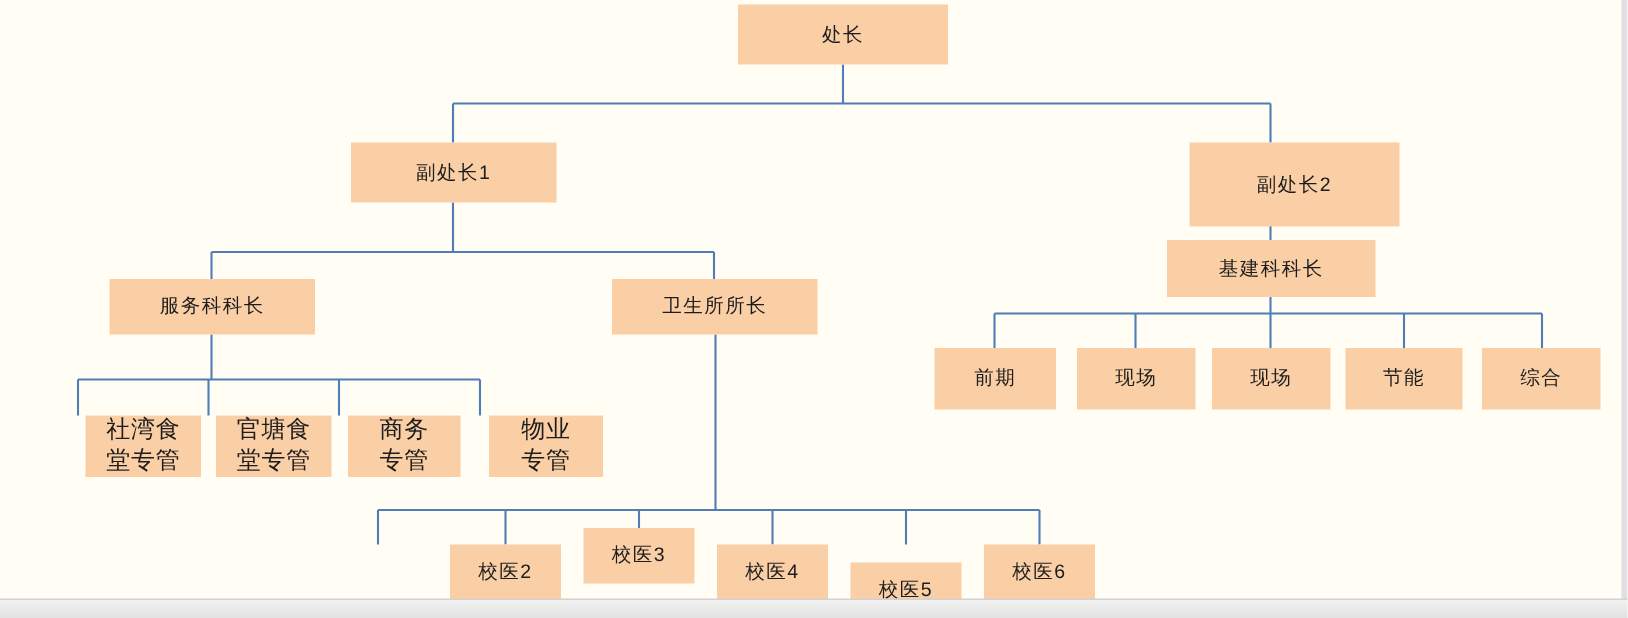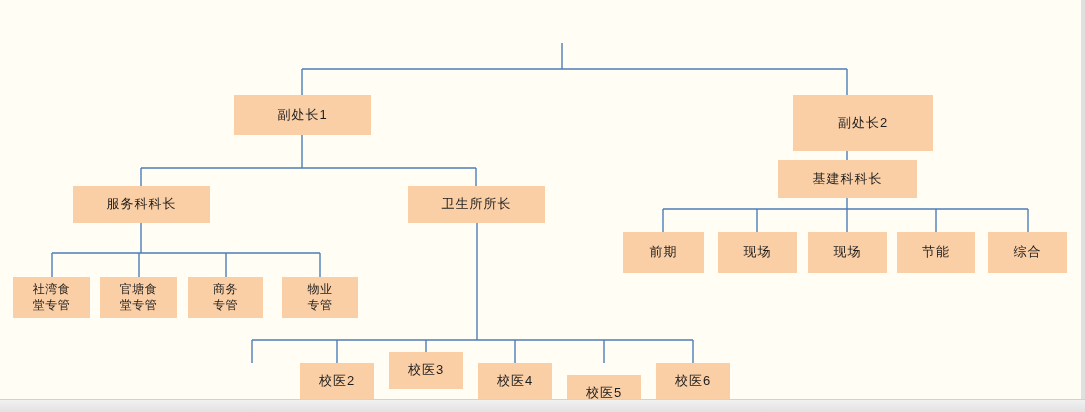--- a/index.html
+++ b/index.html
@@ -29,21 +29,21 @@
     display: flex;
     flex-direction: column;
     align-items: center;
     justify-content: center;
     text-align: center;
     font-size: 13px;
     color: #1d1d1d;
     line-height: 1.3;
     letter-spacing: 1px;
   }
-  .node.small { font-size: 12px; letter-spacing: 0.5px; }
+  .node.small { font-size: 16px; letter-spacing: 0.5px; margin-left: 44px; }
   .node span { display: block; }
   .edge-right {
     position: absolute;
     right: 0; top: 0;
     width: 4px; height: 412px;
     background: var(--page-edge, #E2E2E2);
     z-index: 3;
   }
   .edge-bottom {
     position: absolute;
@@ -68,20 +68,21 @@
 
     <path d="M847,135 V160"></path>
 
     <path d="M847,198 V209 M663,209 H1028 M663,209 V232 M757,209 V232 M847,209 V232 M936,209 V232 M1028,209 V232"></path>
 
     <path d="M141,223 V253 M52,253 H320 M52,253 V277 M139,253 V277 M226,253 V277 M320,253 V277"></path>
 
     <path d="M477,223 V340 M252,340 H693 M252,340 V363 M337,340 V363 M426,340 V363 M515,340 V363 M604,340 V363 M693,340 V363"></path>
   </svg>
 
+  <div class="node" style="left:492px;top:3px;width:140px;height:40px">处长</div>
 
   <div class="node" style="left:234px;top:95px;width:137px;height:40px">副处长1</div>
   <div class="node" style="left:793px;top:95px;width:140px;height:56px">副处长2</div>
 
   <div class="node" style="left:73px;top:186px;width:137px;height:37px">服务科科长</div>
   <div class="node" style="left:778px;top:160px;width:139px;height:38px">基建科科长</div>
   <div class="node" style="left:408px;top:186px;width:137px;height:37px">卫生所所长</div>
 
   <div class="node" style="left:623px;top:232px;width:81px;height:41px">前期</div>
   <div class="node" style="left:718px;top:232px;width:79px;height:41px">现场</div>

